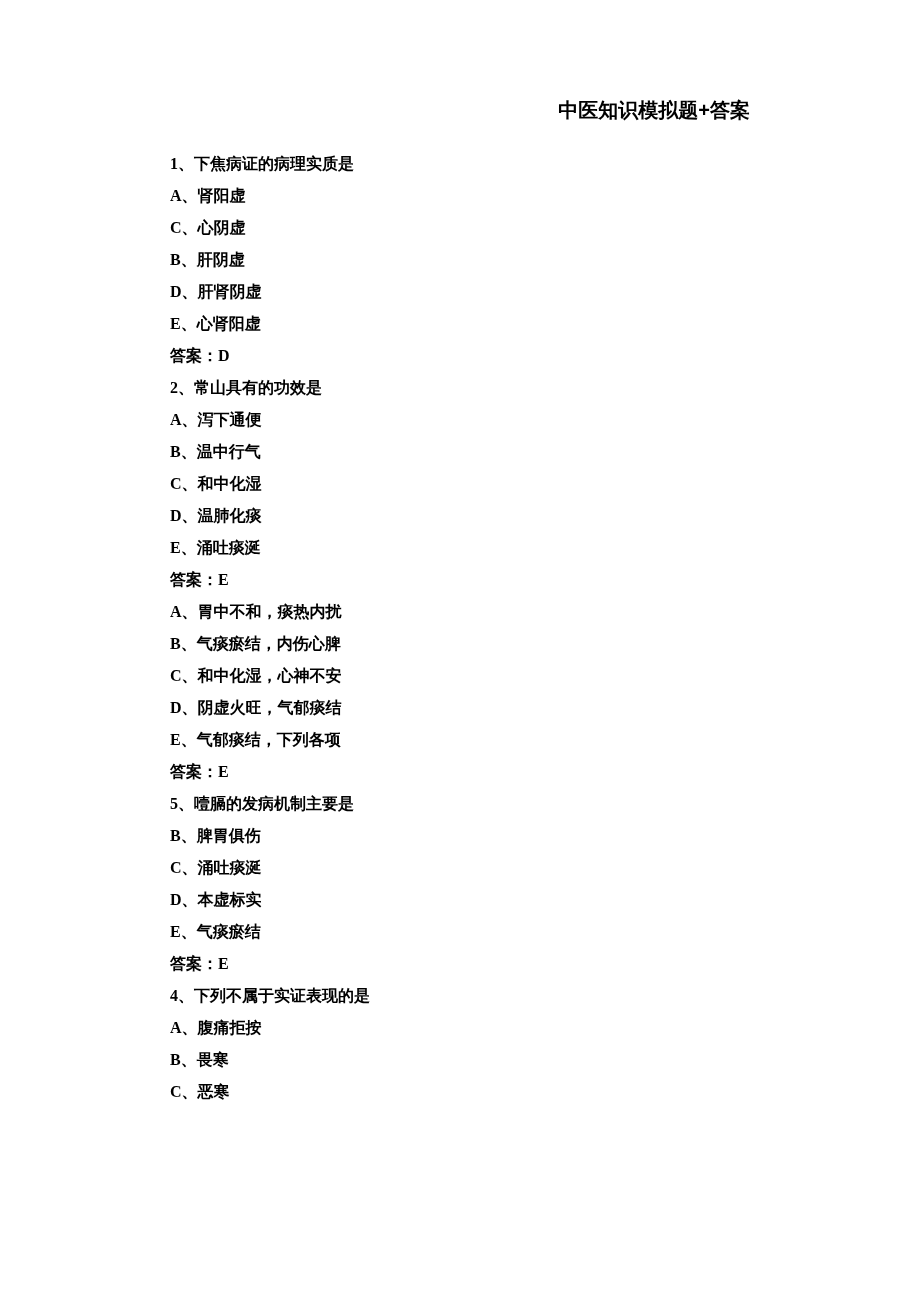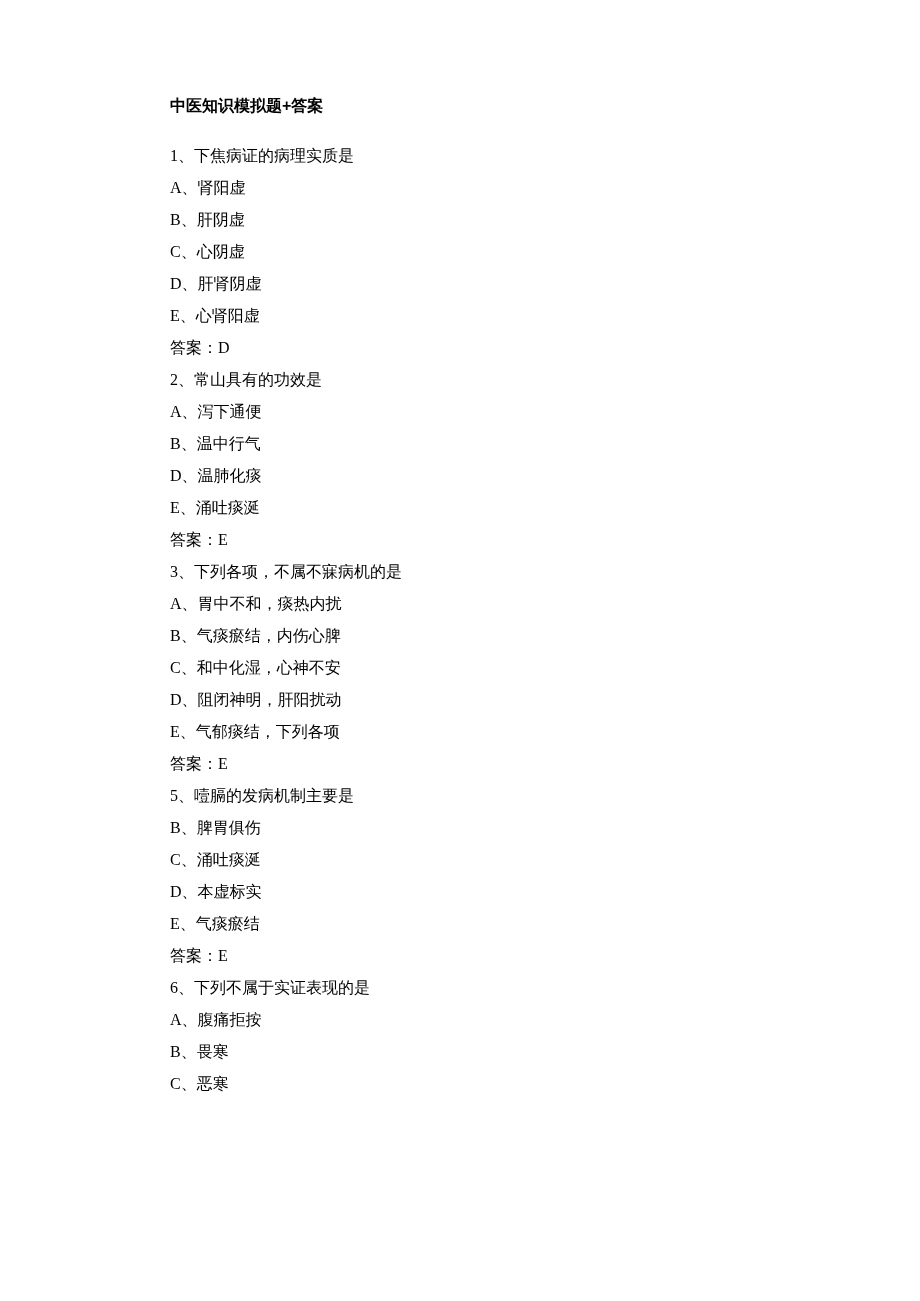--- a/index.html
+++ b/index.html
@@ -11,72 +11,73 @@
       background: #ffffff;
       font-family: "SimSun", "宋体", serif;
       width: 920px;
       min-height: 1301px;
       padding: 90px 170px 60px 170px;
       font-size: 16px;
       line-height: 2.0;
       color: #000;
     }
     .title {
-      text-align: left;
-      font-size: 16px;
+      text-align: right;
+      font-size: 20px;
       font-weight: bold;
       font-family: "SimHei", "黑体", sans-serif;
       margin-bottom: 18px;
     }
     .question-block {
       margin-bottom: 0;
     }
     .line {
       display: block;
+      font-weight: bold;
     }
   </style>
 </head>
 <body>
 
 <div class="title">中医知识模拟题+答案</div>
 
 <div id="questions-container">
     <div class="question-block">
       <span class="line">1、下焦病证的病理实质是</span>
       <span class="line">A、肾阳虚</span>
+      <span class="line">C、心阴虚</span>
       <span class="line">B、肝阴虚</span>
-      <span class="line">C、心阴虚</span>
       <span class="line">D、肝肾阴虚</span>
       <span class="line">E、心肾阳虚</span>
       <span class="line">答案：D</span>
     </div>
     <div class="question-block">
       <span class="line">2、常山具有的功效是</span>
       <span class="line">A、泻下通便</span>
       <span class="line">B、温中行气</span>
+      <span class="line">C、和中化湿</span>
       <span class="line">D、温肺化痰</span>
       <span class="line">E、涌吐痰涎</span>
       <span class="line">答案：E</span>
     </div>
     <div class="question-block">
-      <span class="line">3、下列各项，不属不寐病机的是</span>
       <span class="line">A、胃中不和，痰热内扰</span>
       <span class="line">B、气痰瘀结，内伤心脾</span>
       <span class="line">C、和中化湿，心神不安</span>
-      <span class="line">D、阻闭神明，肝阳扰动</span>
+      <span class="line">D、阴虚火旺，气郁痰结</span>
       <span class="line">E、气郁痰结，下列各项</span>
       <span class="line">答案：E</span>
     </div>
     <div class="question-block">
       <span class="line">5、噎膈的发病机制主要是</span>
       <span class="line">B、脾胃俱伤</span>
       <span class="line">C、涌吐痰涎</span>
       <span class="line">D、本虚标实</span>
       <span class="line">E、气痰瘀结</span>
       <span class="line">答案：E</span>
     </div>
     <div class="question-block">
-      <span class="line">6、下列不属于实证表现的是</span>
+      <span class="line">4、下列不属于实证表现的是</span>
       <span class="line">A、腹痛拒按</span>
       <span class="line">B、畏寒</span>
       <span class="line">C、恶寒</span>
     </div>
   </div>
 
 </body></html>

